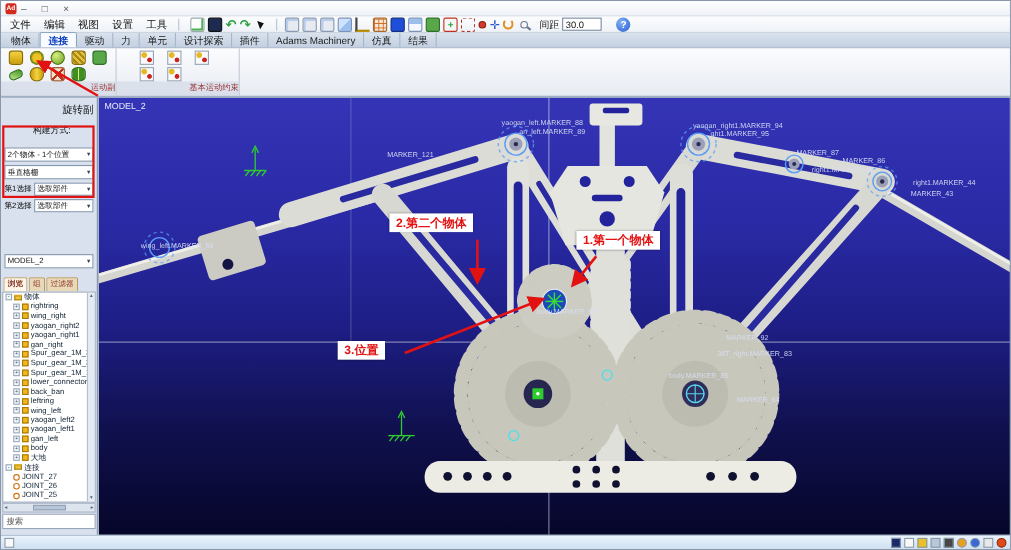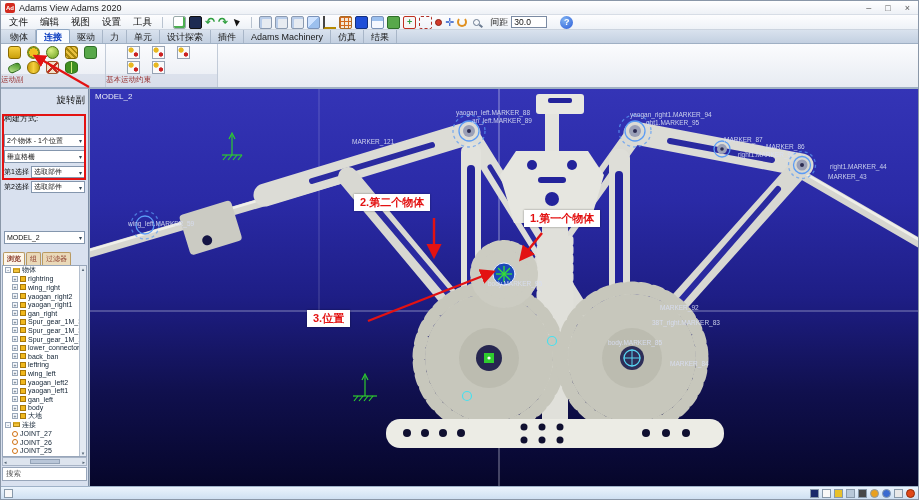--- a/index.html
+++ b/index.html
@@ -57,21 +57,21 @@
     font-size:9px;padding-left:2px;border-bottom:1px solid #9fb0c4;}
   .rtab{padding:1px 7px 0;border-right:1px solid #a8b6c8;color:#1a1a1a;line-height:12px;}
   .rtab.active{background:#f8fbff;color:#0a3cc0;font-weight:bold;border:1px solid #8ea6c2;border-bottom:none;
     border-radius:2px 2px 0 0;}
 
   
   .ribbon{height:45px;background:linear-gradient(#fbfcfe,#e7ebf2);display:flex;position:relative;
     border-bottom:2px solid #9fb0c4;}
   .rgroup{display:flex;flex-direction:column;border-right:1px solid #c2cbd8;}
   .ricons{flex:1;display:grid;align-content:center;justify-content:center;gap:2px 5px;padding:2px 6px 0;}
-  .rlabel{font-size:7.5px;color:#993333;text-align:left;height:15px;line-height:11px;
+  .rlabel{font-size:7.5px;color:#993333;text-align:right;height:15px;line-height:11px;
     background:rgba(205,214,228,.55);}
   .jico{width:13px;height:13px;border-radius:3px;}
   .j-lock{background:linear-gradient(#f5d040,#caa00a);border:1px solid #8a6a00;border-radius:3px;}
   .j-rev{background:radial-gradient(circle,#f0c020 55%,#7a9a20 56%);border:1px dashed #8a6a00;border-radius:50%;}
   .j-sph{background:radial-gradient(circle at 35% 30%,#d8ee80,#6aa020);border-radius:50%;border:1px solid #4a7010;}
   .j-screw{background:repeating-linear-gradient(45deg,#e8c040 0 2px,#a88a10 2px 4px);border:1px solid #8a6a00;}
   .j-fix{background:#58a84a;border:1px solid #2e6e28;}
   .j-trans{background:linear-gradient(45deg,#bfe890,#3f9020);transform:rotate(-25deg);border:1px solid #2e6e18;height:8px;margin-top:3px;border-radius:4px;}
   .j-cyl{background:linear-gradient(90deg,#caa00a,#f5d040,#caa00a);border-radius:6px;border:1px solid #8a6a00;}
   .j-uni{background:linear-gradient(45deg,transparent 42%,#c03020 42% 58%,transparent 58%),
@@ -94,21 +94,21 @@
   .ribbon-arrow-svg{position:absolute;left:0;top:0;pointer-events:none;}
 
   
   .main{flex:1;display:flex;min-height:0;}
 
   
   .left-panel{width:88px;background:#d9e1ef;border-right:1px solid #7f8fa5;display:flex;
     flex-direction:column;position:relative;}
   .joint-panel{height:142px;padding:3px 3px 0;position:relative;}
   .jp-title{font-size:9.5px;color:#111;margin:2px 0 6px;text-align:right;}
-  .jp-method{font-size:8px;color:#111;margin-bottom:10px;}
+  .jp-method{font-size:8px;color:#111;margin-bottom:10px;padding-left:26px;}
   .sel{height:13px;background:#fff;border:1px solid #8496ad;display:flex;align-items:center;
     justify-content:space-between;padding:0 2px;font-size:7px;color:#111;margin-bottom:3px;}
   .sel .caret{font-size:6px;color:#345;}
   .selrow{display:flex;align-items:center;gap:2px;margin-bottom:3px;}
   .selrow .lab{font-size:7px;white-space:nowrap;}
   .selrow .sel{flex:1;margin-bottom:0;height:12px;}
   .redrect{position:absolute;left:1px;top:25px;width:84px;height:66px;border:2px solid #e31212;
     pointer-events:none;}
   .model-row{padding:0 3px;margin-bottom:5px;}
   .btabs{display:flex;height:13px;padding-left:2px;gap:1px;font-size:7px;color:#8a3a2a;}
@@ -153,21 +153,20 @@
   .sic.c7{background:#3a6ad0;border-radius:50%;} .sic.c8{background:#e8e8e8;}
   .sic.c9{background:#e04818;border-radius:50%;border-color:#902a08;}
 </style>
 </head>
 <body>
 
 <div class="app">
 
   <div class="titlebar">
     <span class="appicon">Ad</span>
-    <span class="title-text">Adams View Adams 2020</span>
     <span class="winbtns">
       <span>–</span>
       <span>□</span>
       <span>×</span>
     </span>
   </div>
 
   <div class="menubar">
     <span class="menu-item">文件</span>
     <span class="menu-item">编辑</span>

